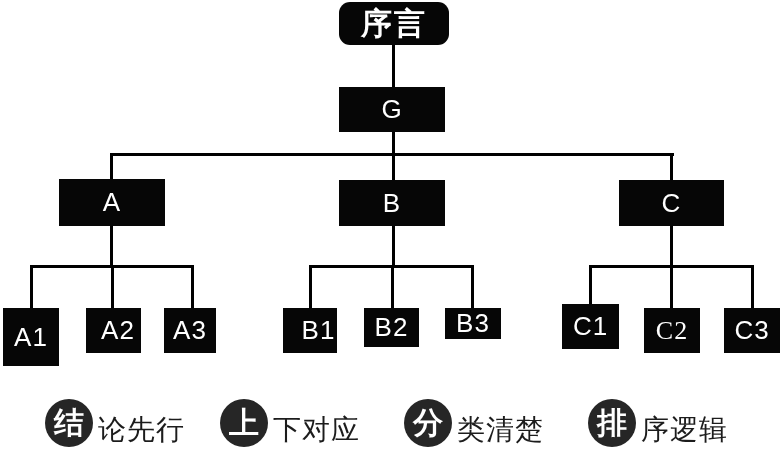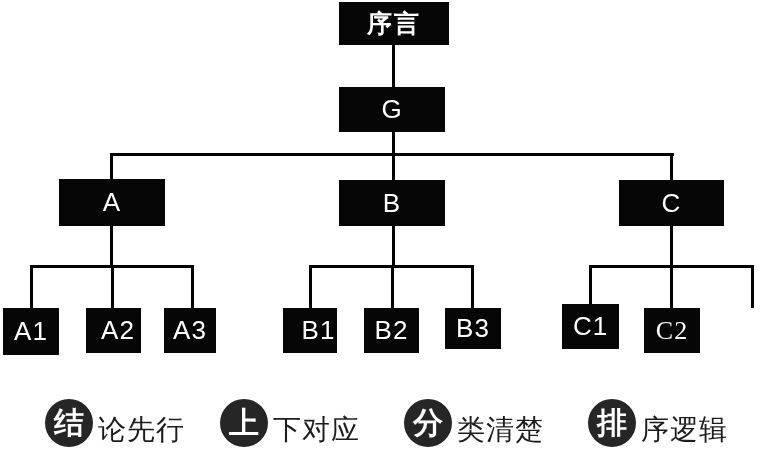--- a/index.html
+++ b/index.html
@@ -13,21 +13,21 @@
 
   .node {
     position: absolute;
     background: #060606;
     color: #ffffff;
     display: flex; align-items: center; justify-content: center;
     font-size: 26px;
     letter-spacing: 1px;
     box-sizing: border-box;
   }
-  .node.cjk { font-size: 25px; font-weight: 600; letter-spacing: 2px; }
+  .node.cjk { font-size: 31px; font-weight: 600; letter-spacing: 2px; border-radius: 11px; }
 
   .line { position: absolute; background: #000000; }
 
   .principle {
     position: absolute;
     display: flex; align-items: center;
   }
   .badge {
     width: 48px; height: 48px;
     border-radius: 50%;
@@ -76,30 +76,31 @@
   <div class="line" style="left:670px;top:265px;width:3px;height:43px;"></div>
   <div class="line" style="left:751px;top:265px;width:3px;height:43px;"></div>
 
   <div class="node cjk" style="left:339px;top:2px;width:110px;height:43px;">序言</div>
   <div class="node" style="left:339px;top:87px;width:106px;height:45px;">G</div>
 
   <div class="node" style="left:59px;top:179px;width:106px;height:47px;">A</div>
   <div class="node" style="left:339px;top:180px;width:106px;height:46px;">B</div>
   <div class="node" style="left:619px;top:180px;width:105px;height:46px;">C</div>
 
-  <div class="node" style="left:3px;top:308px;width:56px;height:47px;">A1</div>
+  <div class="node" style="left:3px;top:308px;width:56px;height:58px;">A1</div>
   <div class="node" style="left:86px;top:308px;width:55px;height:45px;padding-left:9px;">A2</div>
   <div class="node" style="left:164px;top:308px;width:52px;height:45px;">A3</div>
 
   <div class="node" style="left:283px;top:308px;width:54px;height:45px;padding-left:17px;">B1</div>
-  <div class="node" style="left:364px;top:308px;width:55px;height:45px;">B2</div>
-  <div class="node" style="left:445px;top:308px;width:56px;height:41px;">B3</div>
+  <div class="node" style="left:364px;top:308px;width:55px;height:39px;">B2</div>
+  <div class="node" style="left:445px;top:308px;width:56px;height:31px;">B3</div>
 
   <div class="node" style="left:562px;top:304px;width:57px;height:45px;">C1</div>
   <div class="node" style="left:644px;top:308px;width:56px;height:45px;font-family:Liberation Serif, serif;">C2</div>
+  <div class="node" style="left:724px;top:308px;width:56px;height:45px;">C3</div>
 
   <div class="principle" style="left:45px;top:399px;">
     <div class="badge">
       <span>结</span>
     </div>
     <span class="ptext">论先行</span>
   </div>
 
   <div class="principle" style="left:220px;top:399px;">
     <div class="badge">

